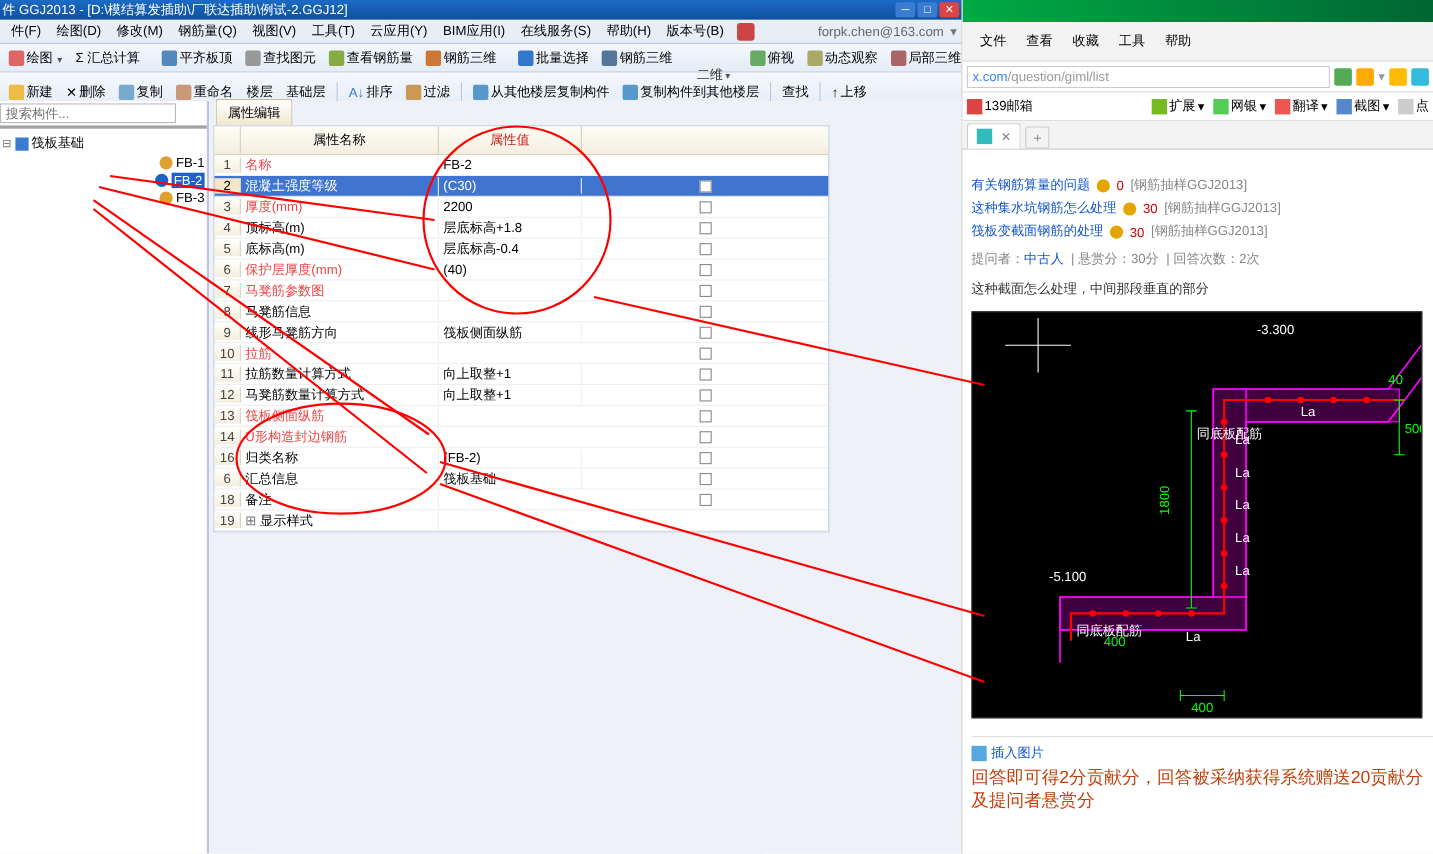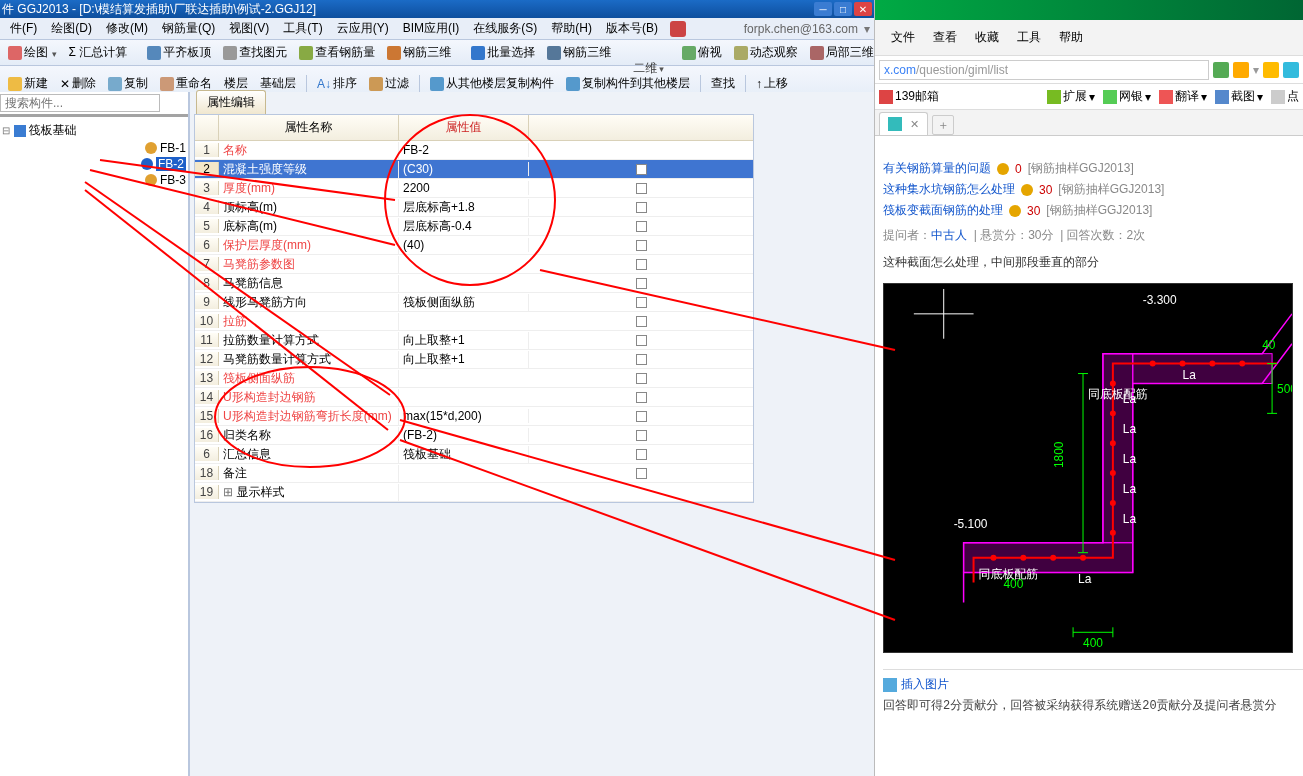--- a/index.html
+++ b/index.html
@@ -85,21 +85,21 @@
 .q-item .coin{ width:12px;height:12px; background:#e5a500; border-radius:50%; display:inline-block;}
 .q-item .pts{ color:#c00; }
 .q-item .tag{ color:#888;}
 .q-meta{ padding:6px 0; color:#888; font-size:12px;}
 .q-meta .ml{color:#1155cc;}
 .q-body{ padding:4px 0 8px 0; color:#333;}
 .cad-img{ width:410px; height:370px; background:#000; position:relative; border:1px solid #333; margin-top:4px;}
 .cad-img svg{position:absolute;inset:0;}
 .insert-bar{ margin-top:16px; display:flex; align-items:center; gap:4px; color:#1155cc; border-top:1px solid #ddd; padding-top:6px;}
 .insert-bar .pic{width:14px;height:14px;background:#5ad; display:inline-block;}
-.reward-note{ color:#404040; font-size:12px; padding-top:4px;font-family:Liberation Mono, monospace;}
+.reward-note{ color:#c2410c; font-size:16px; padding-top:4px;}
 
 
 .anno{ position:absolute; inset:0; pointer-events:none; }
 .anno svg{ width:1303px; height:776px; }
 .anno ellipse, .anno line, .anno path{ stroke:#f00; stroke-width:2; fill:none; }
 </style>
 </head>
 <body>
 
 <div class="app-left">
@@ -358,28 +358,20 @@
               </div>
             </div>
             <div class="grid-row">
               <div class="c-n">14</div>
               <div class="c-nm">U形构造封边钢筋</div>
               <div class="c-v"></div>
               <div class="c-a">
                 <span class="chk"></span>
               </div>
             </div>
-            <div class="grid-row">
-              <div class="c-n">15</div>
-              <div class="c-nm">U形构造封边钢筋弯折长度(mm)</div>
-              <div class="c-v">max(15*d,200)</div>
-              <div class="c-a">
-                <span class="chk"></span>
-              </div>
-            </div>
             <div class="grid-row black">
               <div class="c-n">16</div>
               <div class="c-nm">归类名称</div>
               <div class="c-v">(FB-2)</div>
               <div class="c-a">
                 <span class="chk"></span>
               </div>
             </div>
             <div class="grid-row black">
               <div class="c-n">6</div>

